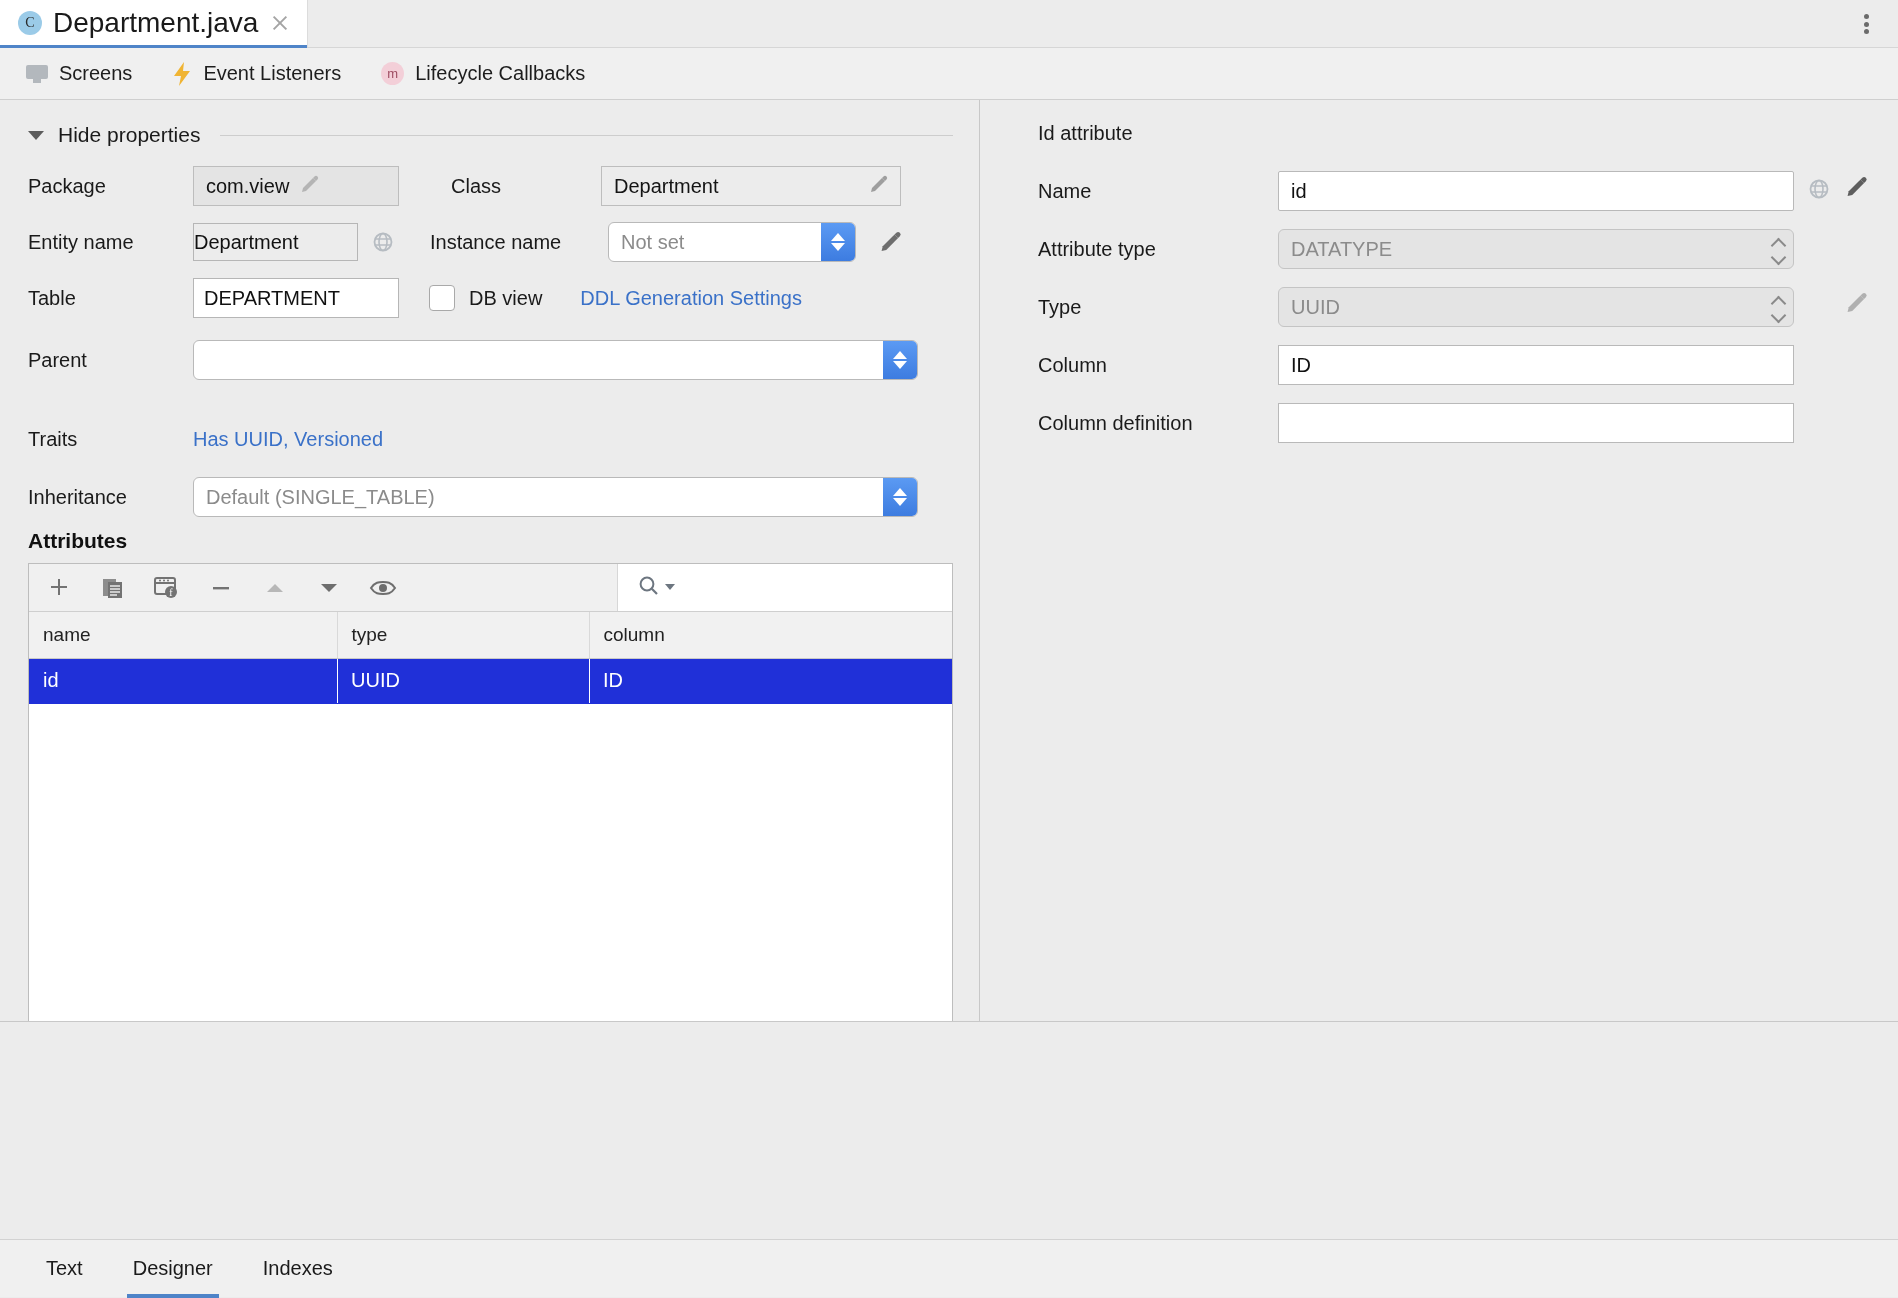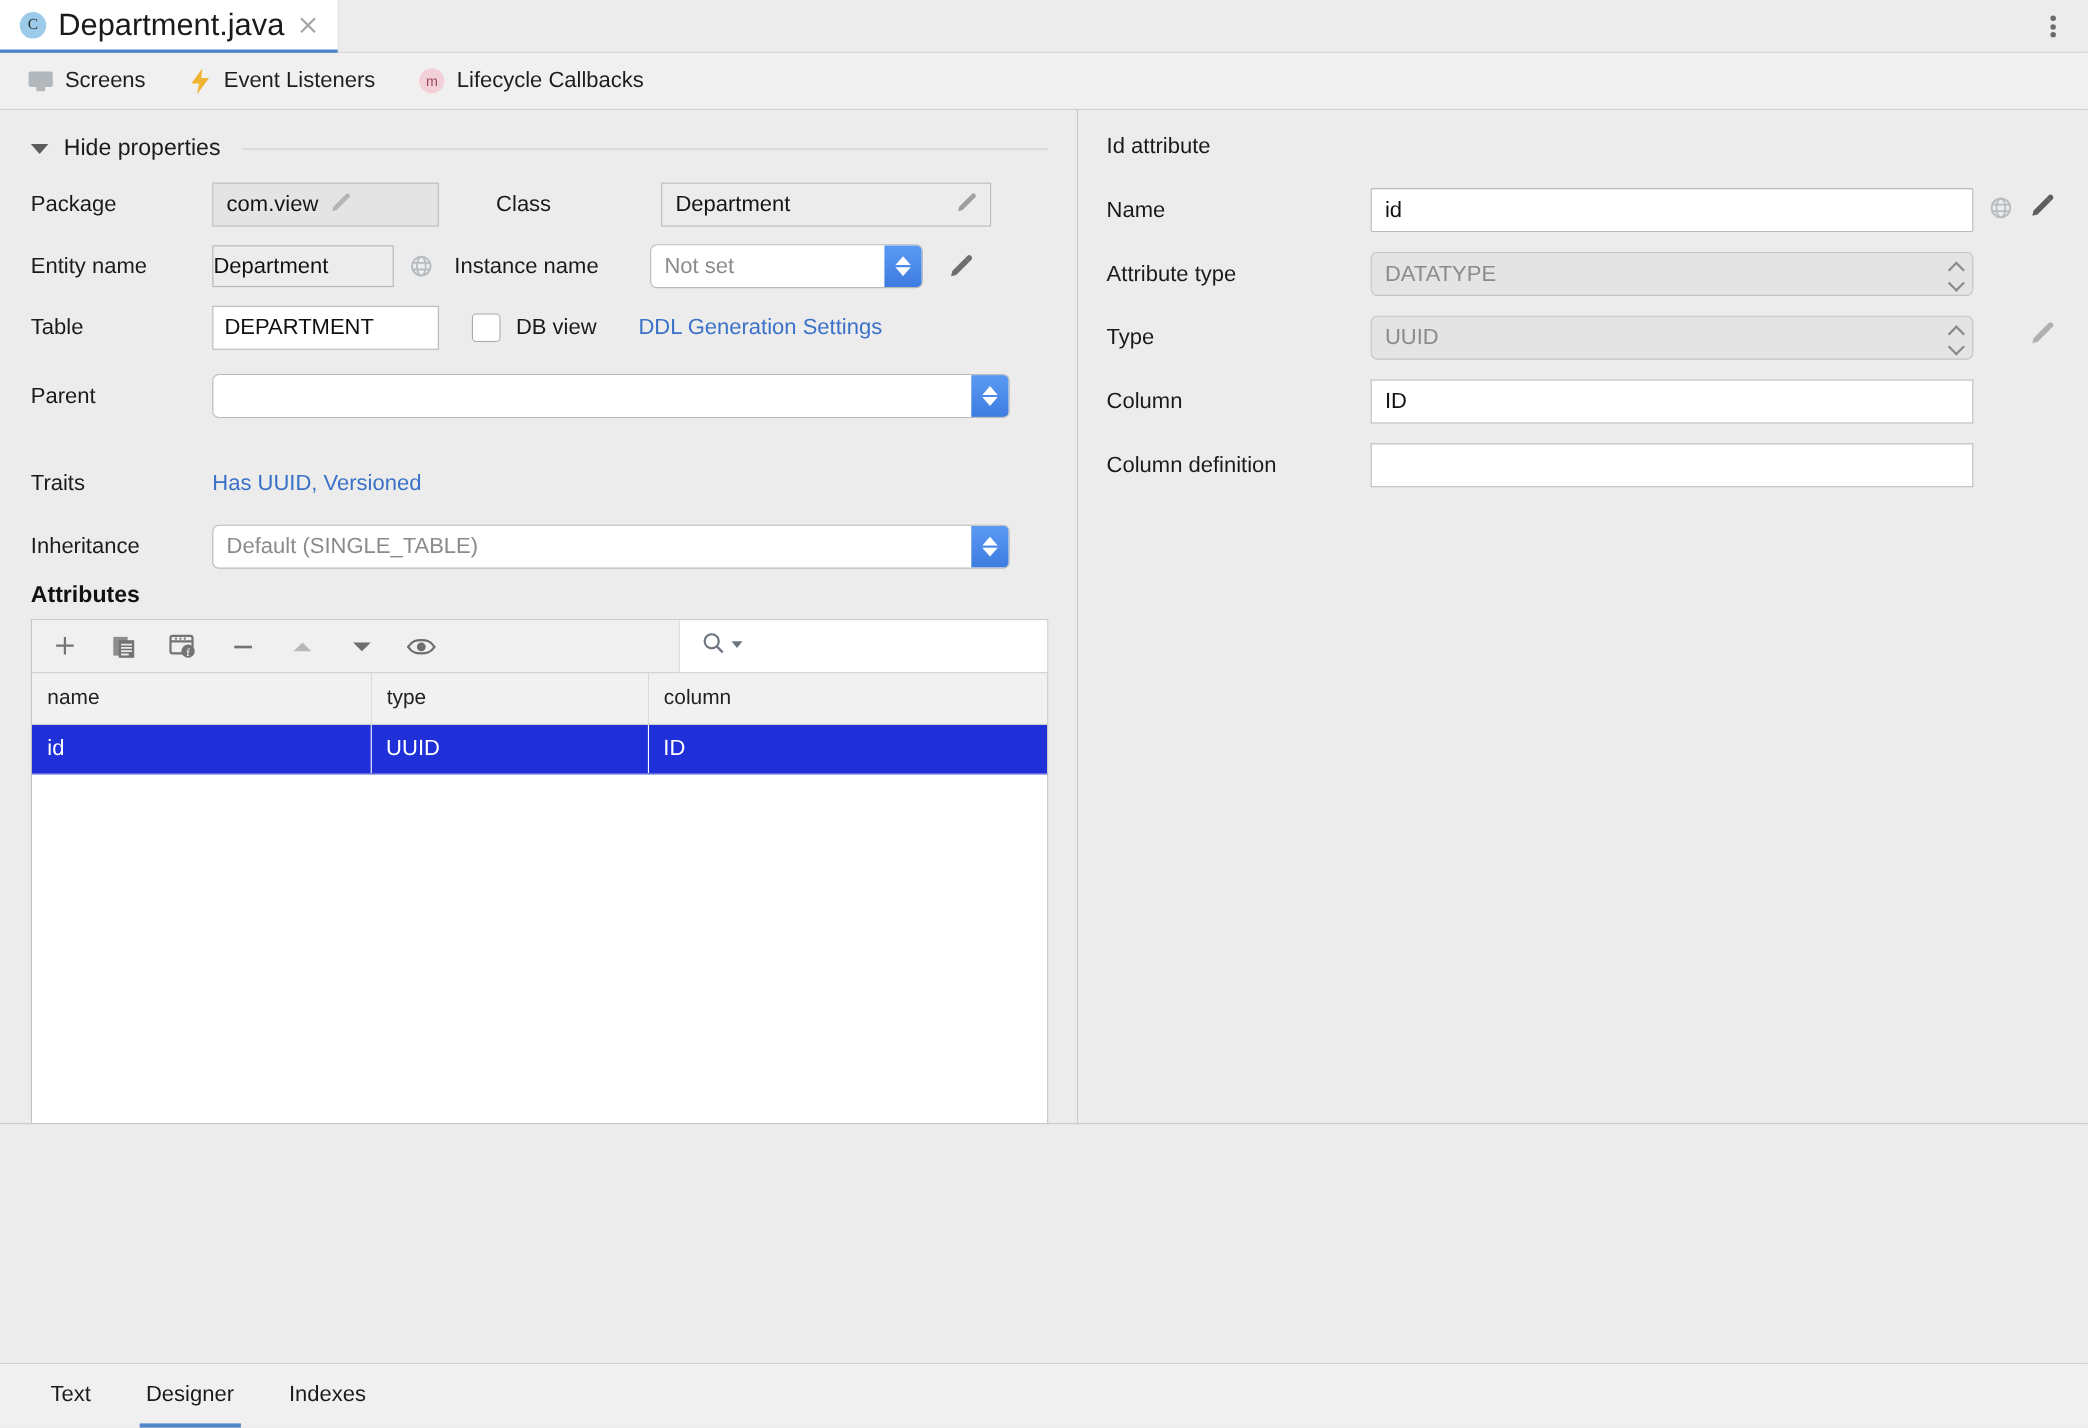--- a/index.html
+++ b/index.html
@@ -92,21 +92,21 @@
   }
   .ic-bolt { width: 20px; height: 24px; flex:none; }
   .ic-mcircle {
     width: 23px; height: 23px; border-radius: 50%;
     background: #f3cfd8; color: #9e4d62;
     font-size: 13px; display:flex; align-items:center; justify-content:center;
     flex:none;
   }
 
   
-  .main { display: flex; height: 921px; }
+  .main { display: flex; height: 921px; gap: 32px; }
   .left-pane {
     width: 980px;
     background: #ececec;
     padding: 18px 0 0 0;
     position: relative;
     border-right: 1px solid #c8c8c8;
     overflow: hidden;
   }
   .right-pane {
     flex: 1;
@@ -390,21 +390,21 @@
         <span class="fld" style="width:165px;display:flex;align-items:center;overflow:hidden;background:#ececec;">
           <span style="margin-left:-10px;">Department</span>
         </span>
         <span class="globe" style="margin-left:14px;">
           <svg width="22" height="22" viewBox="0 0 22 22">
             <circle cx="11" cy="11" r="8.5" fill="none" stroke="#b6bcc2" stroke-width="1.8"></circle>
             <ellipse cx="11" cy="11" rx="4" ry="8.5" fill="none" stroke="#b6bcc2" stroke-width="1.6"></ellipse>
             <path d="M3 8h16M3 14h16" stroke="#b6bcc2" stroke-width="1.6"></path>
           </svg>
         </span>
-        <span class="lbl" style="margin-left:19px;width:178px;">Instance name</span>
+        <span class="lbl" style="margin-left:36px;width:178px;">Instance name</span>
         <span class="combo" style="width:248px;">
           <span class="val ph">Not set</span>
           <span class="btn">
               <i class="chev up"></i>
               <i class="chev down"></i>
             </span>
         </span>
         <span class="pencil" style="margin-left:22px;">
           <svg width="26" height="26" viewBox="0 0 22 22">
               <path d="M3 17l1-4 10-10 3 3-10 10z" fill="#6e6e6e"></path>

